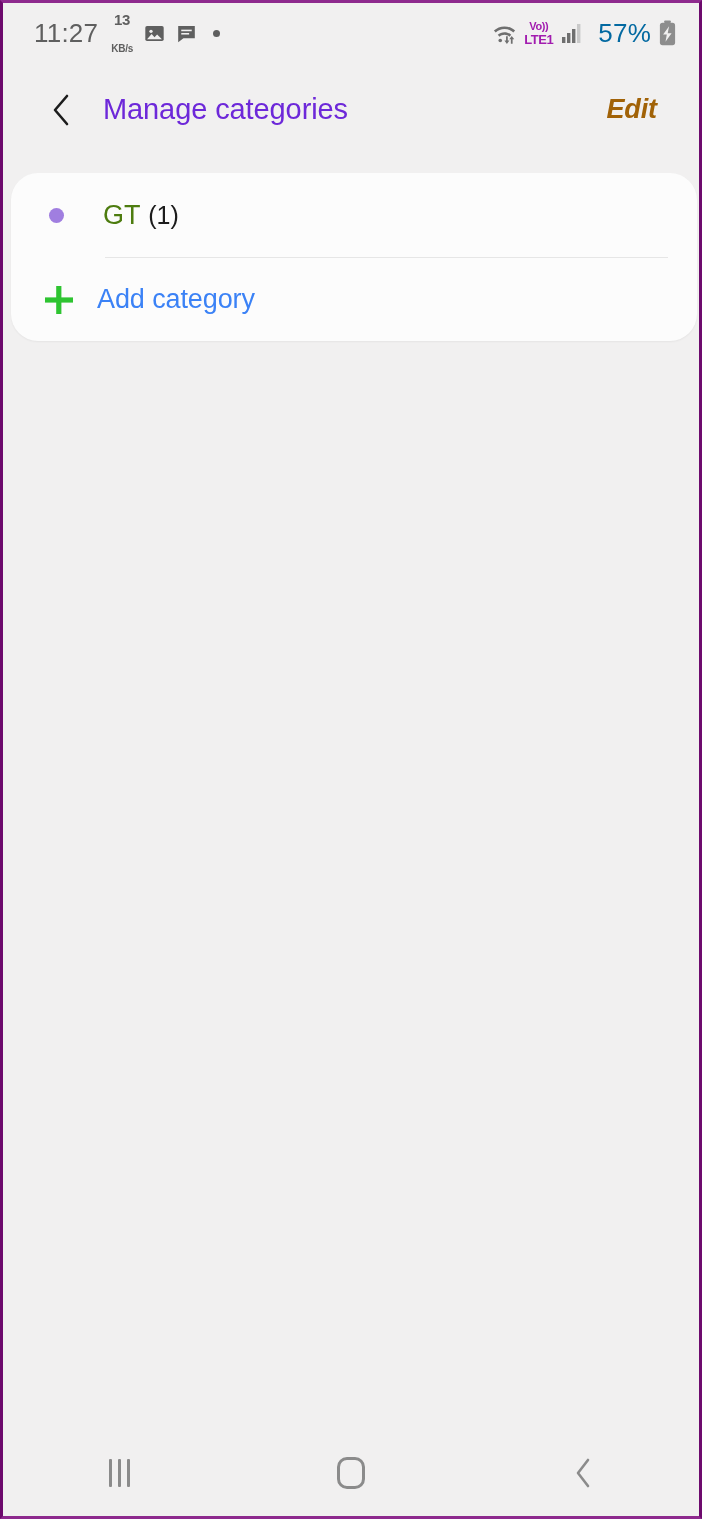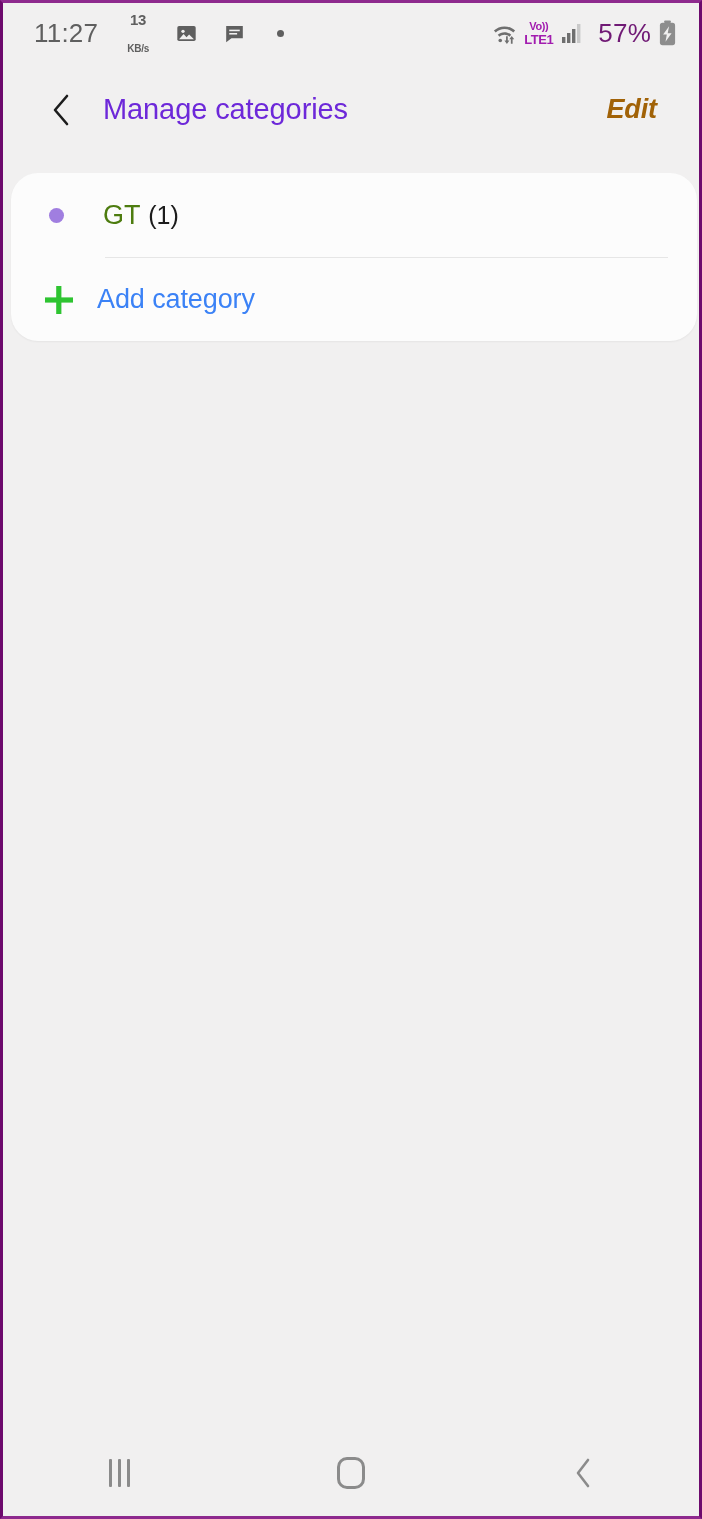--- a/index.html
+++ b/index.html
@@ -38,21 +38,21 @@
     display: flex;
     align-items: center;
     justify-content: space-between;
     padding: 0 22px 0 31px;
     box-sizing: border-box;
     color: #6f6f6f;
   }
   .sb-left {
     display: flex;
     align-items: center;
-    gap: 27px;
+    gap: 11px;
   }
   .sb-right {
     display: flex;
     align-items: center;
     gap: 7px;
   }
   #status-clock {
     font-size: 26px;
     letter-spacing: .2px;
     color: #5f5f5f;
@@ -104,21 +104,21 @@
     letter-spacing: -.4px;
   }
   .volte .lte {
     font-size: 13px;
     font-weight: 700;
     letter-spacing: -.4px;
     margin-top: 1px;
   }
   #battery-pct {
     font-size: 26px;
-    color: #701a75;
+    color: #0369a1;
     letter-spacing: .2px;
     margin-left: 4px;
   }
 
   
   #app-header {
     position: absolute;
     top: 60px;
     left: 0;
     right: 0;

